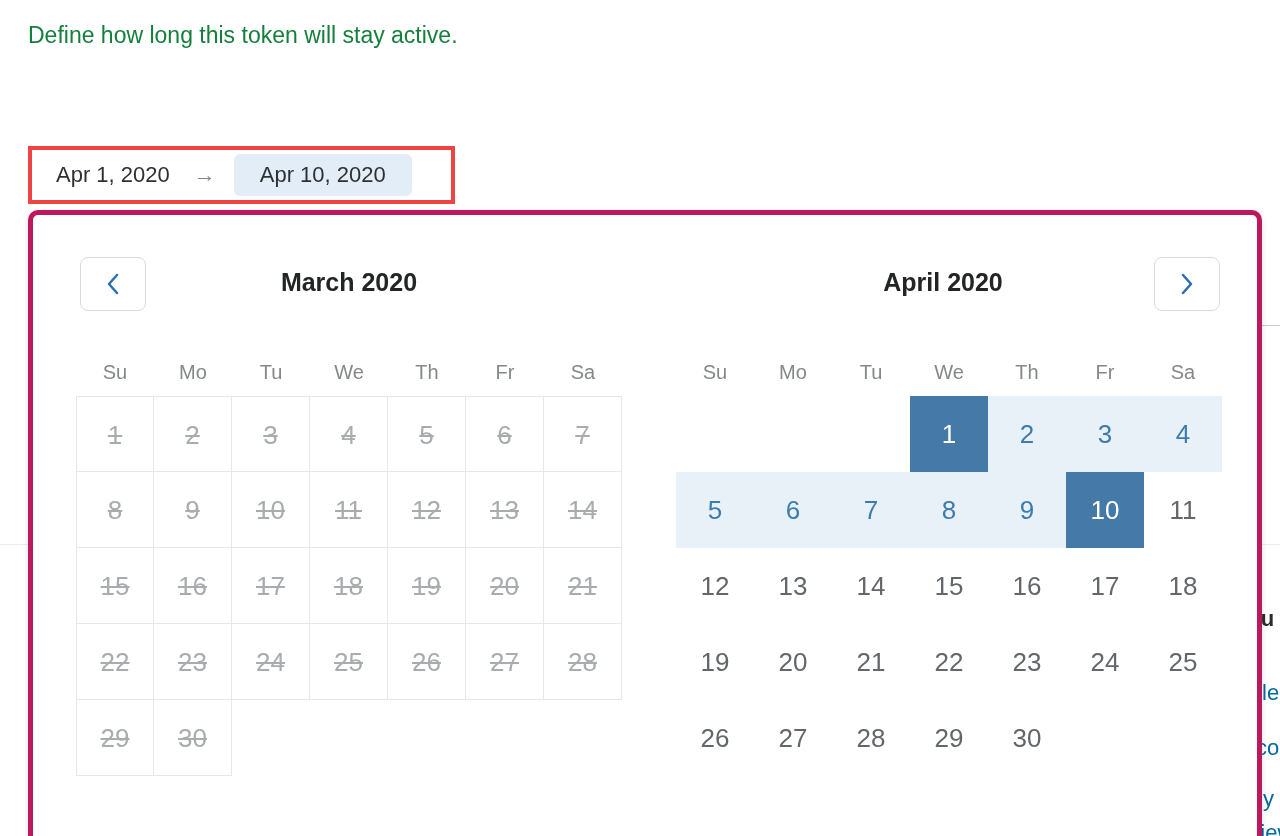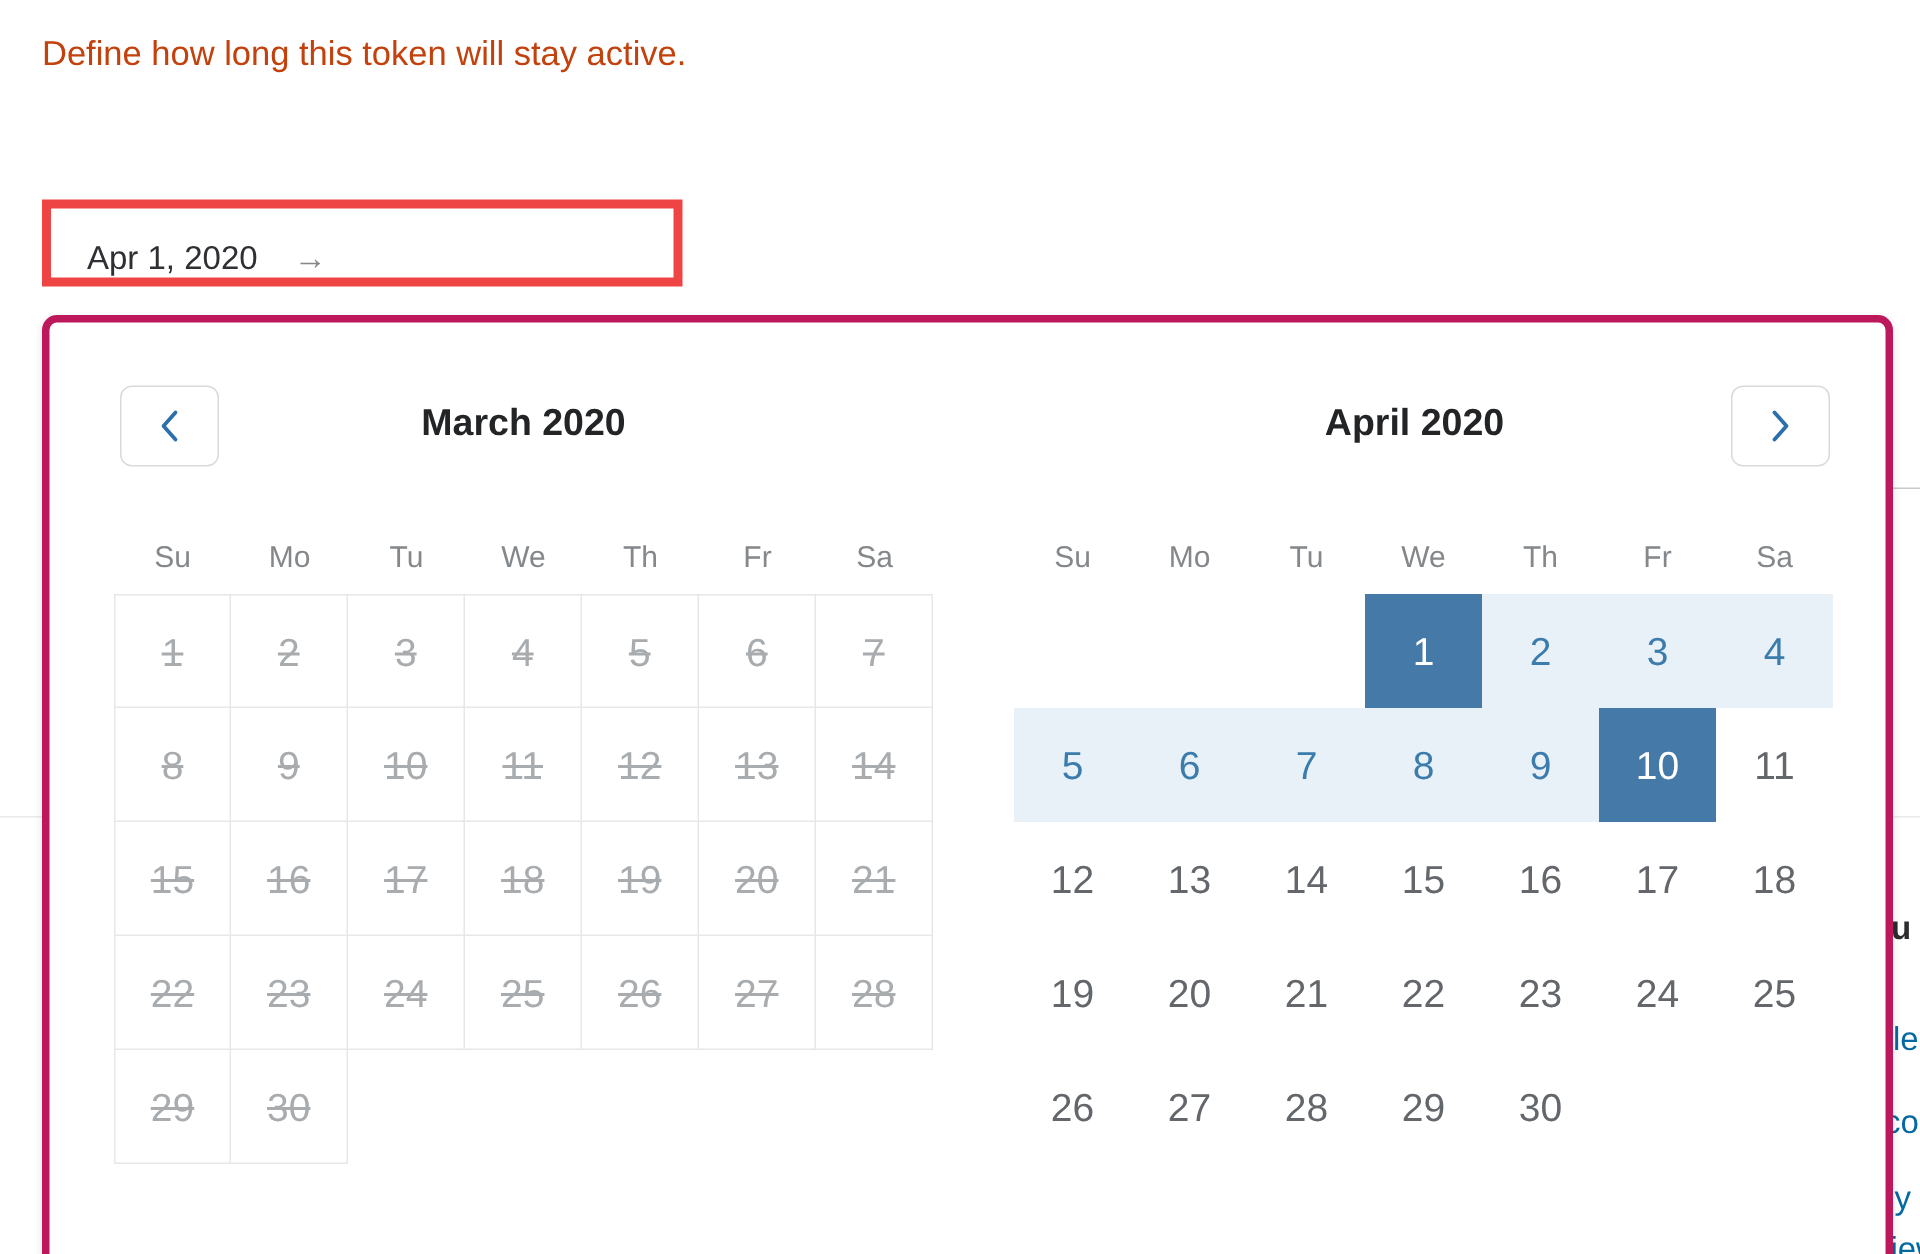--- a/index.html
+++ b/index.html
@@ -15,25 +15,25 @@
   .frag{position:absolute;white-space:nowrap;font-size:22px;}
   .frag-link{color:#0369a1;}
   .frag-bold{color:#2a2c2e;font-weight:700;}
   .circle-btn{
     position:absolute;width:36px;height:36px;border-radius:50%;
     border:2.5px solid #3c79ad;background:#ffffff;box-sizing:border-box;
   }
   
   .top{position:absolute;left:28px;top:0;z-index:1;}
   h1.ttl{margin:22px 0 0 0;font-size:29px;font-weight:700;color:#252729;}
-  p.desc{margin:22px 0 0 0;font-size:23px;color:#c2410c;}
+  p.desc{margin:22px 0 0 0;font-size:23px;color:#15803d;}
   .range-input{
-    position:absolute;left:28px;top:133px;width:427px;height:58px;
-    border:6px solid #ef4444;background:#fff;box-sizing:border-box;
-    display:flex;align-items:flex-end;z-index:1;cursor:pointer;
+    position:absolute;left:28px;top:146px;width:427px;height:58px;
+    border:4px solid #ef4444;background:#fff;box-sizing:border-box;
+    display:flex;align-items:center;z-index:1;cursor:pointer;
   }
   .range-input .start{margin-left:24px;font-size:22px;color:#2e3033;}
   .range-input .arrow{margin:0 18px 0 24px;font-size:22px;color:#85878a;}
   .range-input .chip{
     background:#e3edf7;border-radius:6px;font-size:22px;color:#2e3033;
     padding:8px 26px;line-height:26px;
   }
   
   .popup{
     position:absolute;left:28px;top:210px;width:1234px;height:776px;
@@ -98,20 +98,21 @@
     </div>
 </div>
 
 <div class="top">
   <p class="desc">Define how long this token will stay active.</p>
 </div>
 
 <div class="range-input">
   <span class="start">Apr 1, 2020</span>
   <span class="arrow">→</span>
+  <span class="chip">Apr 10, 2020</span>
 </div>
 
 <div class="popup">
 
   <button class="nav-btn prev">
     <span style="display:flex;">
       <svg width="14" height="22" viewBox="0 0 14 22">
         <polyline points="11,2 3,11 11,20" fill="none" stroke="#2c6fad" stroke-width="2.5" stroke-linecap="round" stroke-linejoin="round"></polyline>
       </svg>
     </span>

